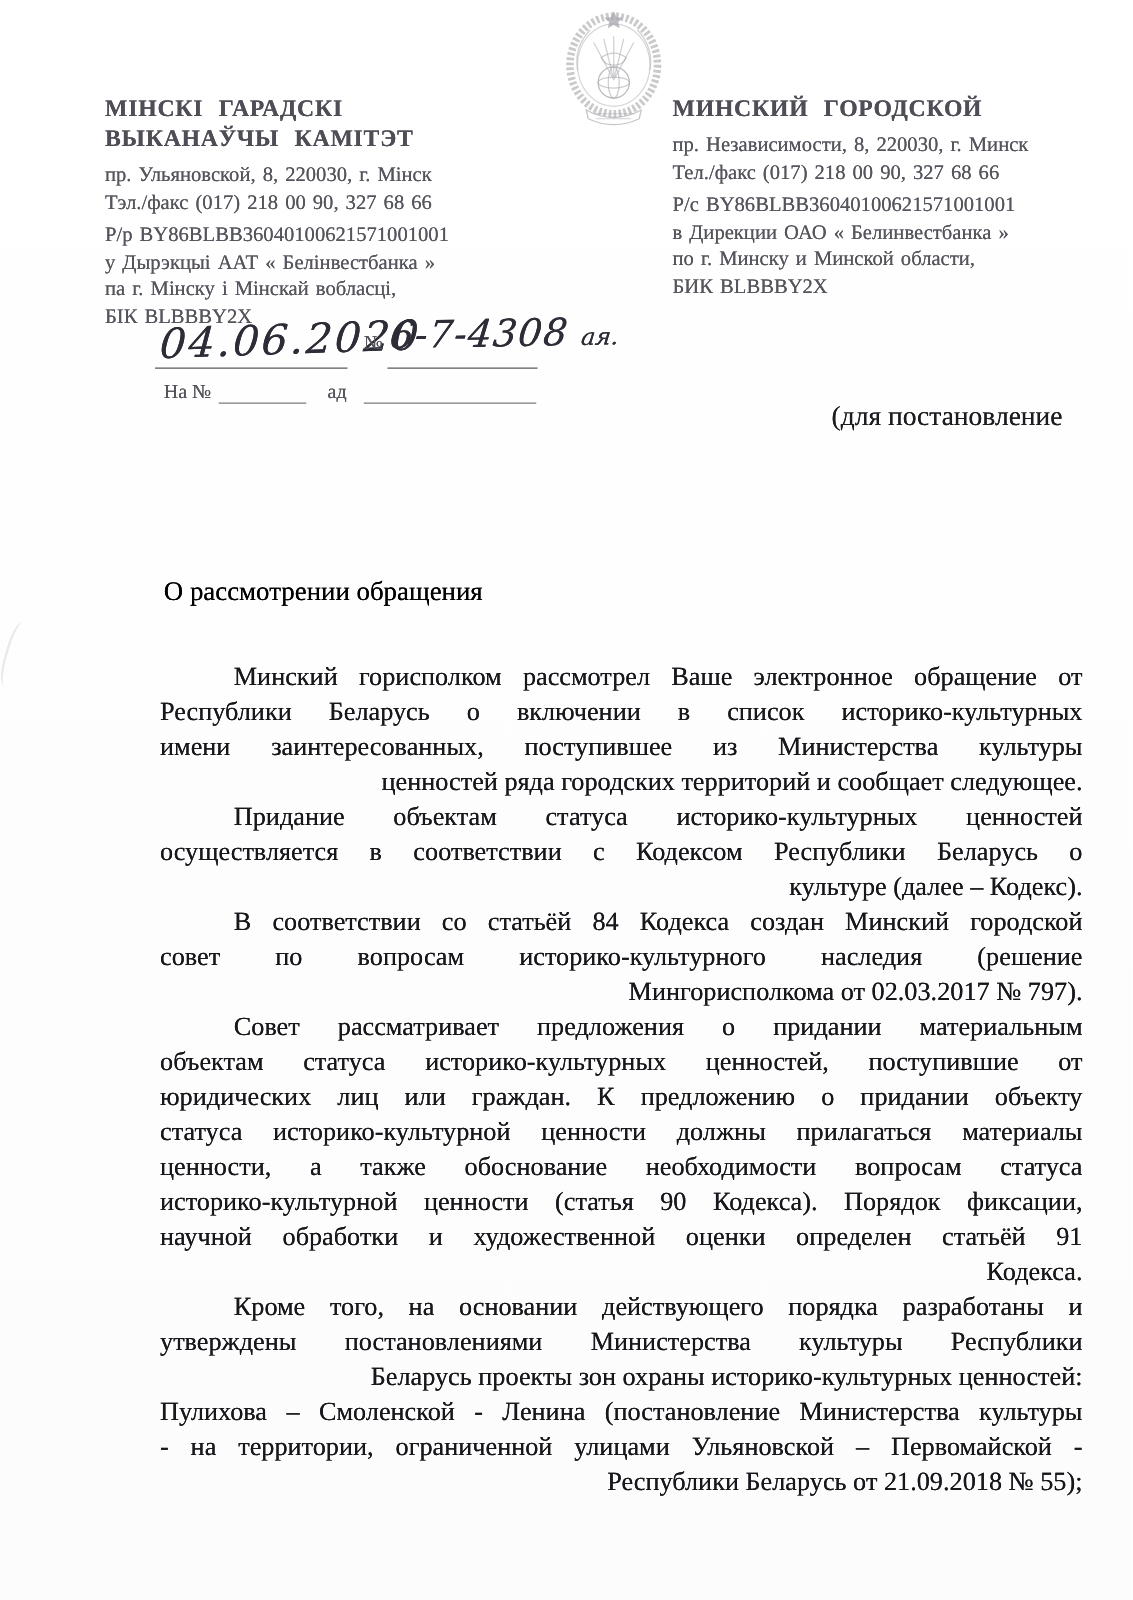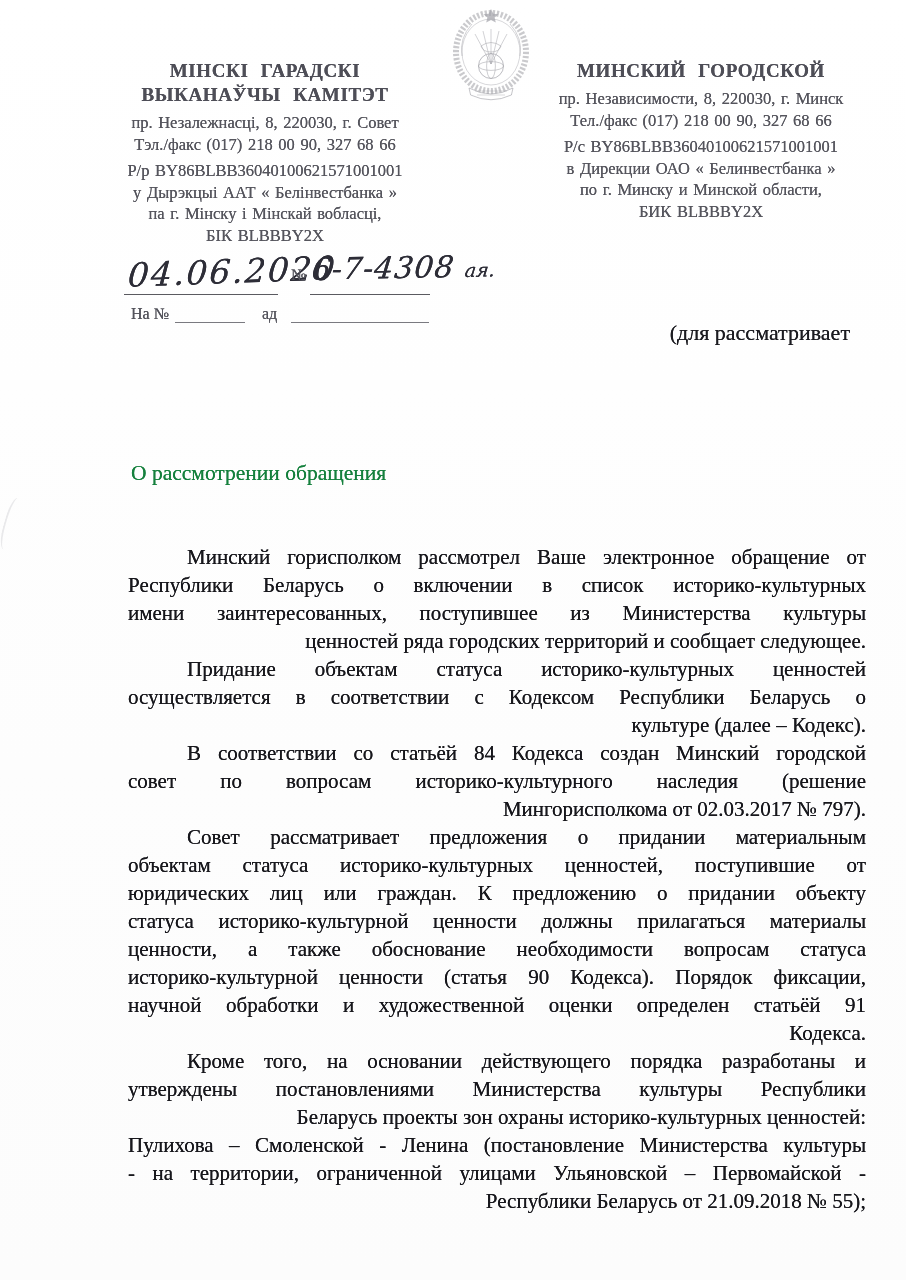--- a/index.html
+++ b/index.html
@@ -4,21 +4,21 @@
 <style>
   html,body{margin:0;padding:0;}
   body{
     width:906px;height:1280px;position:relative;overflow:hidden;
     background:linear-gradient(180deg,#ffffff 0%,#fdfdfd 60%,#fcfcfc 100%);
     font-family:"Liberation Serif", serif;
     -webkit-font-smoothing:antialiased;
   }
   .abs{position:absolute;}
   
-  .hcol{position:absolute;top:59px;text-align:center;color:#55555d;text-shadow:0 0 .3px currentColor;}
+  .hcol{position:absolute;top:76px;color:#55555d;text-shadow:0 0 .3px currentColor;}
   #col-left{left:84px;width:362px;}
   #col-right{left:538px;width:326px;}
   .hcol .title{font-weight:bold;font-size:19px;line-height:24px;letter-spacing:.6px;word-spacing:7px;color:#4e4e57;}
   .hcol .addr{font-size:16.5px;line-height:21.5px;word-spacing:1.5px;}
   .hcol .gap{height:5px;}
   
   .hand{
     font-family:"DejaVu Serif", serif;font-style:italic;color:#2d2d37;
     text-shadow:0 0 .5px #2d2d37;white-space:nowrap;
   }
@@ -32,23 +32,23 @@
   #u4{left:291px;top:322px;width:138px;border-bottom-color:#7a7a80;}
   .formlabel{position:absolute;font-size:16px;color:#54545c;text-shadow:0 0 .3px currentColor;}
   #no-label{left:291px;top:266px;}
   #na-label{left:131px;top:305px;}
   #ad-label{left:262px;top:305px;}
   
   #addressee{left:478px;top:319px;width:372px;font-size:22px;line-height:28px;color:#1c1c21;text-shadow:0 0 .35px currentColor;}
   #addressee .l1{text-align:right;}
   #addressee .l2{text-align:left;}
   
-  #subject{left:131px;top:461px;font-size:21.5px;color:#15803d;text-shadow:0 0 .35px currentColor;}
+  #subject{left:131px;top:461px;font-size:21.5px;color:#000000;text-shadow:0 0 .35px currentColor;}
   
-  #body-text{left:128px;top:543px;width:738px;font-size:21px;line-height:28px;color:#17171c;text-shadow:0 0 .38px currentColor;}
+  #body-text{left:128px;top:527px;width:738px;font-size:21px;line-height:28px;color:#17171c;text-shadow:0 0 .38px currentColor;}
   .para{margin:0;}
   .para.indent .bline:first-child{text-indent:59px;}
   .bline{width:100%;text-align:right;}
   .bline.just{text-align:justify;text-align-last:justify;}
   
   #margin-mark{left:4px;top:497px;width:14px;height:54px;border-left:2px solid #bcbcc2;border-radius:45%;transform:rotate(16deg);opacity:.3;}
   #emblem{left:450px;top:6px;}
 </style>
 </head>
 <body>
@@ -68,21 +68,21 @@
       <path d="M19 82q22 12 44 0l-1.6 7q-20.4 9.5-40.8 0z" opacity=".65"></path>
       <path d="M25 85h32M27 89h28" stroke-width=".8" opacity=".5"></path>
     </g>
   </svg>
 </div>
 
 <div class="hcol" id="col-left">
   <div class="title">МІНСКІ ГАРАДСКІ</div>
   <div class="title">ВЫКАНАЎЧЫ КАМІТЭТ</div>
   <div class="gap"></div>
-  <div class="addr">пр. Незалежнасці, 8, 220030, г. Совет</div>
+  <div class="addr">пр. Ульяновской, 8, 220030, г. Мінск</div>
   <div class="addr">Тэл./факс (017) 218 00 90, 327 68 66</div>
   <div class="gap"></div>
   <div class="addr">Р/р BY86BLBB36040100621571001001</div>
   <div class="addr">у Дырэкцыі ААТ « Белінвестбанка »</div>
   <div class="addr">па г. Мінску і Мінскай вобласці,</div>
   <div class="addr">БІК BLBBBY2X</div>
 </div>
 
 <div class="hcol" id="col-right">
   <div class="title">МИНСКИЙ ГОРОДСКОЙ</div>
@@ -103,21 +103,21 @@
   <span>6-7-4308</span>
   <span class="suffix">ая.</span>
 </div>
 <div class="uline" id="u2"></div>
 <div class="formlabel" id="na-label">На №</div>
 <div class="uline" id="u3"></div>
 <div class="formlabel" id="ad-label">ад</div>
 <div class="uline" id="u4"></div>
 
 <div class="abs" id="addressee">
-  <div class="l1">(для рассматривает</div>
+  <div class="l1">(для постановление</div>
 </div>
 
 <div class="abs" id="subject">О рассмотрении обращения</div>
 
 <div class="abs" id="body-text">
     <div class="para indent">
       <div class="bline just">Минский горисполком рассмотрел Ваше электронное обращение от</div>
       <div class="bline just">Республики Беларусь о включении в список историко-культурных</div>
       <div class="bline just">имени заинтересованных, поступившее из Министерства культуры</div>
       <div class="bline">ценностей ряда городских территорий и сообщает следующее.</div>

